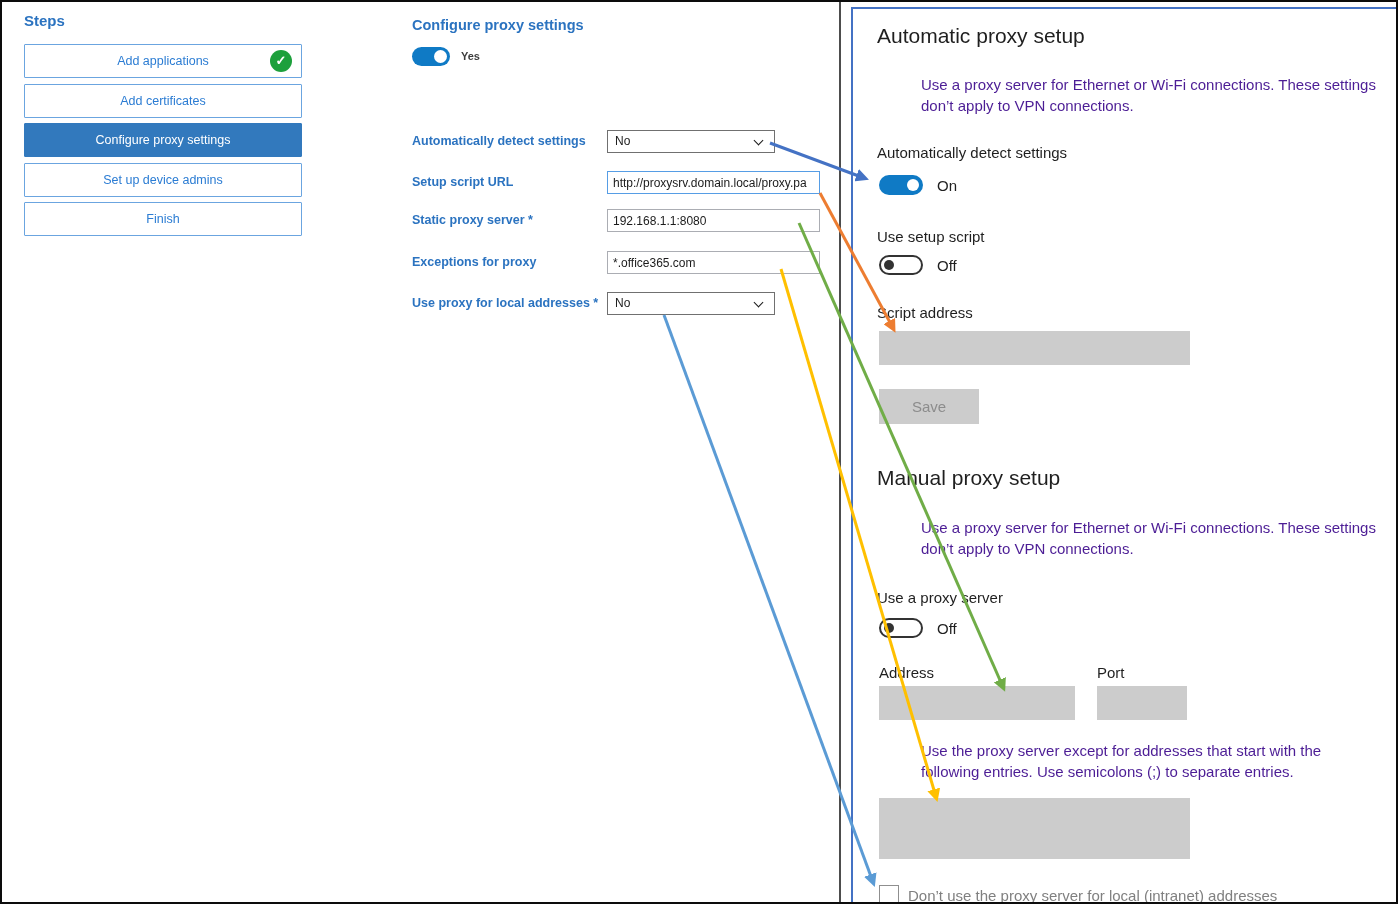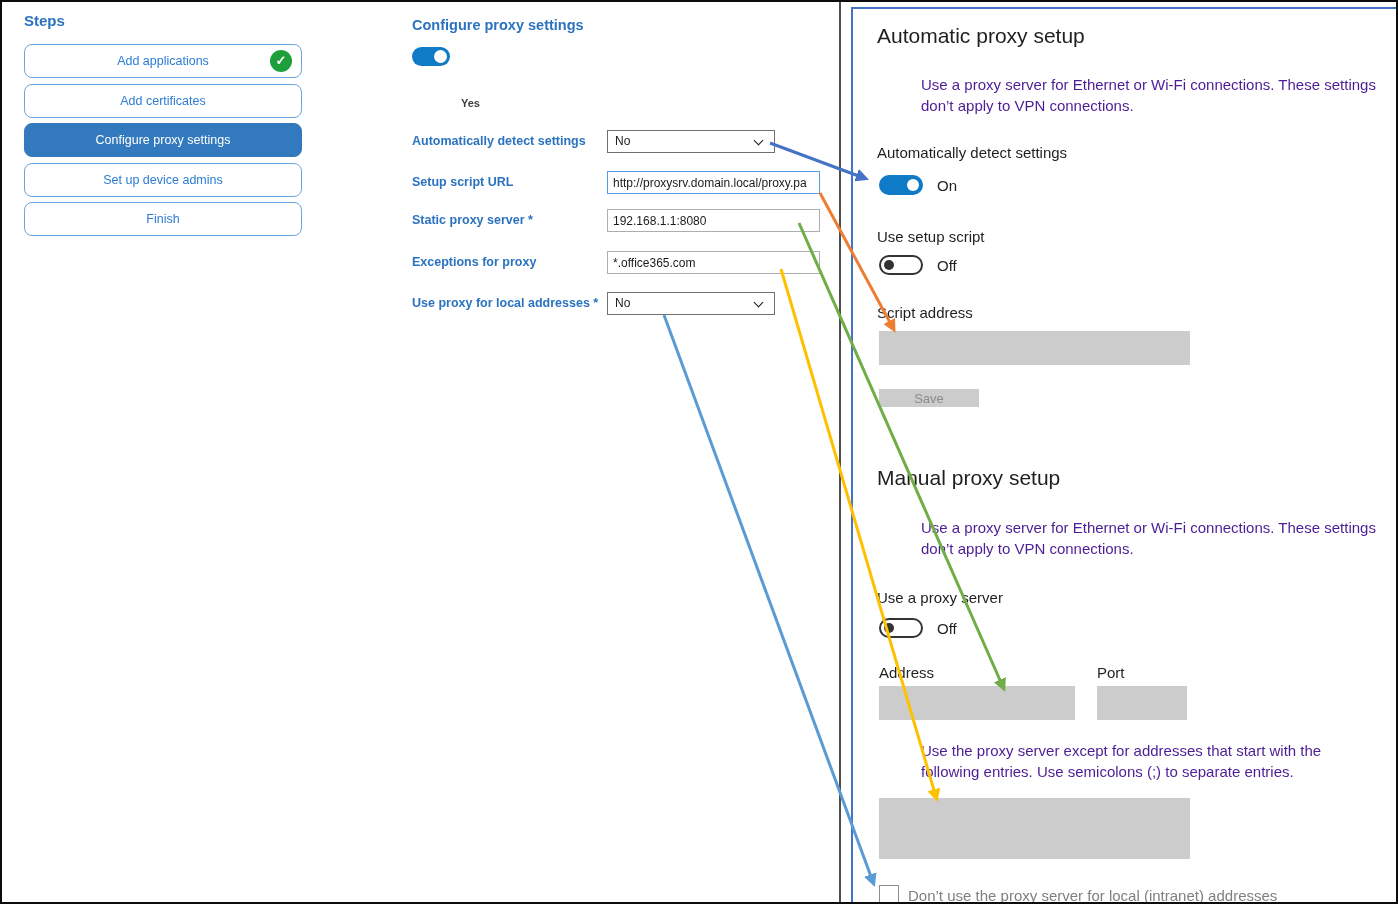--- a/index.html
+++ b/index.html
@@ -12,21 +12,21 @@
   }
 
   
   .steps-title {
     position: absolute; left: 22px; top: 10px;
     font-size: 15px; font-weight: bold; color: var(--label-blue);
   }
   .steps-list { position: absolute; left: 22px; top: 42px; width: 278px; }
   .step-btn {
     position: relative; width: 278px; height: 34px; margin-bottom: 5.5px;
-    border: 1px solid var(--step-border); border-radius: 8px;
+    border: 1px solid var(--step-border); border-radius: 1px;
     background: #fff; color: var(--step-text);
     font-size: 12.5px; line-height: 32px; text-align: center;
     cursor: pointer;
   }
   .step-btn.selected {
     background: var(--step-selected); border-color: var(--step-selected); color: #fff;
   }
   .check-circle {
     position: absolute; right: 9px; top: 5px; width: 22px; height: 22px;
     border-radius: 50%; background: var(--check-green);
@@ -41,21 +41,21 @@
   .wcd-toggle {
     position: absolute; left: 410px; top: 45px; width: 38px; height: 19px;
     border-radius: 10px; background: var(--toggle-on); cursor: pointer;
   }
   .wcd-toggle .knob {
     position: absolute; right: 3px; top: 3px; width: 13px; height: 13px;
     border-radius: 50%; background: #fff;
   }
   .wcd-toggle-label {
     position: absolute; left: 459px; top: 48px;
-    font-size: 11px; font-weight: bold; color: #3d3d3d; margin-top: 47px;
+    font-size: 11px; font-weight: bold; color: #3d3d3d;
   }
   .form-row { position: absolute; left: 410px; height: 23px; }
   .form-label {
     position: absolute; left: 0; top: 0; width: 190px; height: 23px;
     font-size: 12.5px; font-weight: bold; color: var(--label-blue); line-height: 23px;
   }
   .form-input, .form-dropdown {
     position: absolute; left: 195px; top: 0; height: 23px;
     font-size: 12px; color: #1b1b1b; background: #fff;
   }
@@ -102,22 +102,22 @@
     border-radius: 50%; background: #fff;
   }
   .toggle.off { background: #fff; border: 2px solid #333; }
   .toggle.off .knob {
     position: absolute; left: 3px; top: 3px; width: 10px; height: 10px;
     border-radius: 50%; background: #333;
   }
   .toggle-state { font-size: 15px; color: #1f1f1f; }
   .gray-box { position: absolute; background: #cccccc; border: none; }
   .save-btn {
-    position: absolute; left: 26px; width: 100px; height: 18px;
-    background: #cccccc; border: none; color: #8c8c8c; font-size: 13px;
+    position: absolute; left: 26px; width: 100px; height: 35px;
+    background: #cccccc; border: none; color: #8c8c8c; font-size: 15px;
     font-family: "Liberation Sans", sans-serif; cursor: pointer;
   }
   .checkbox-row {
     position: absolute; left: 26px; display: flex; align-items: flex-start; gap: 9px;
   }
   .checkbox {
     width: 20px; height: 20px; border: 1px solid #8f8f8f; background: #fff; flex: 0 0 auto; cursor: pointer;
   }
   .checkbox-label { font-size: 15px; color: #808080; line-height: 21px; }
 

